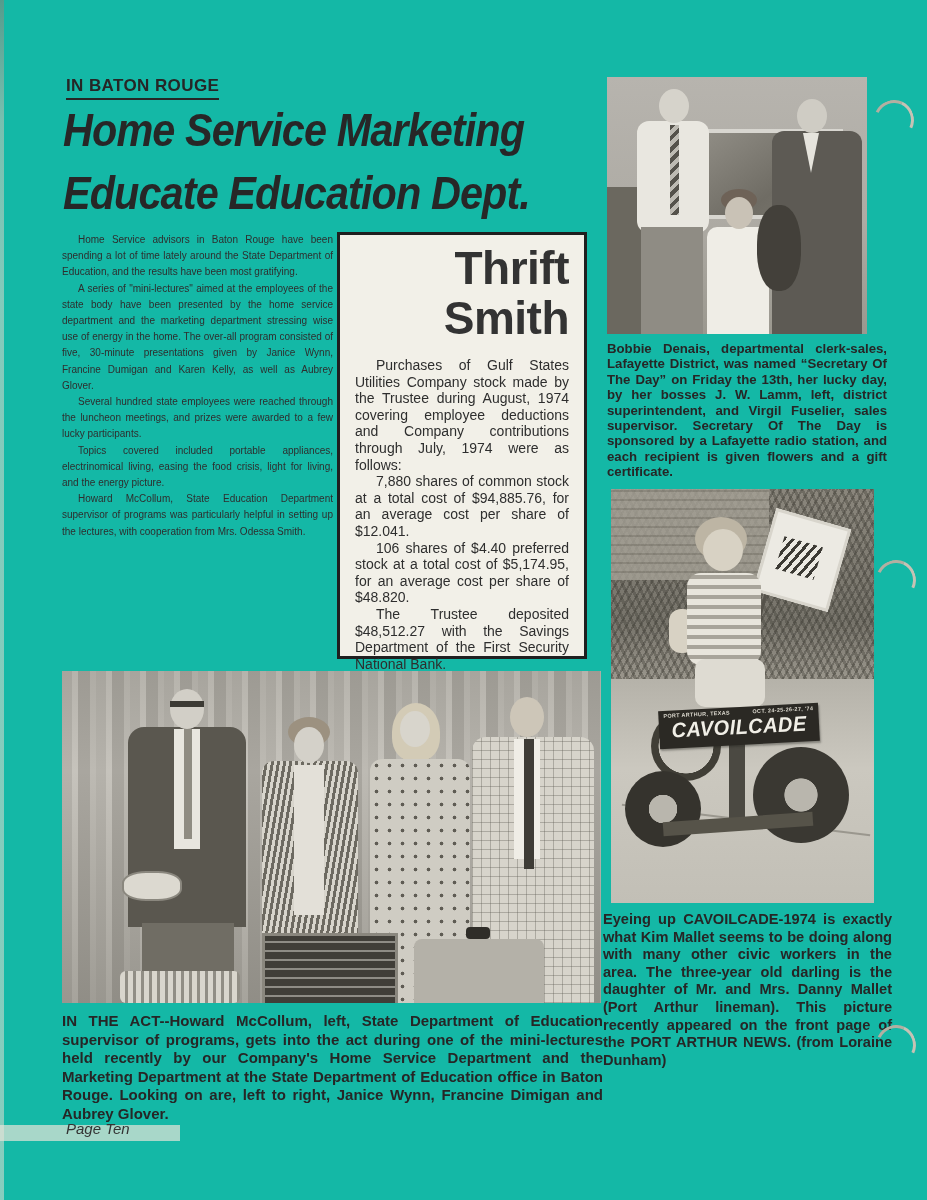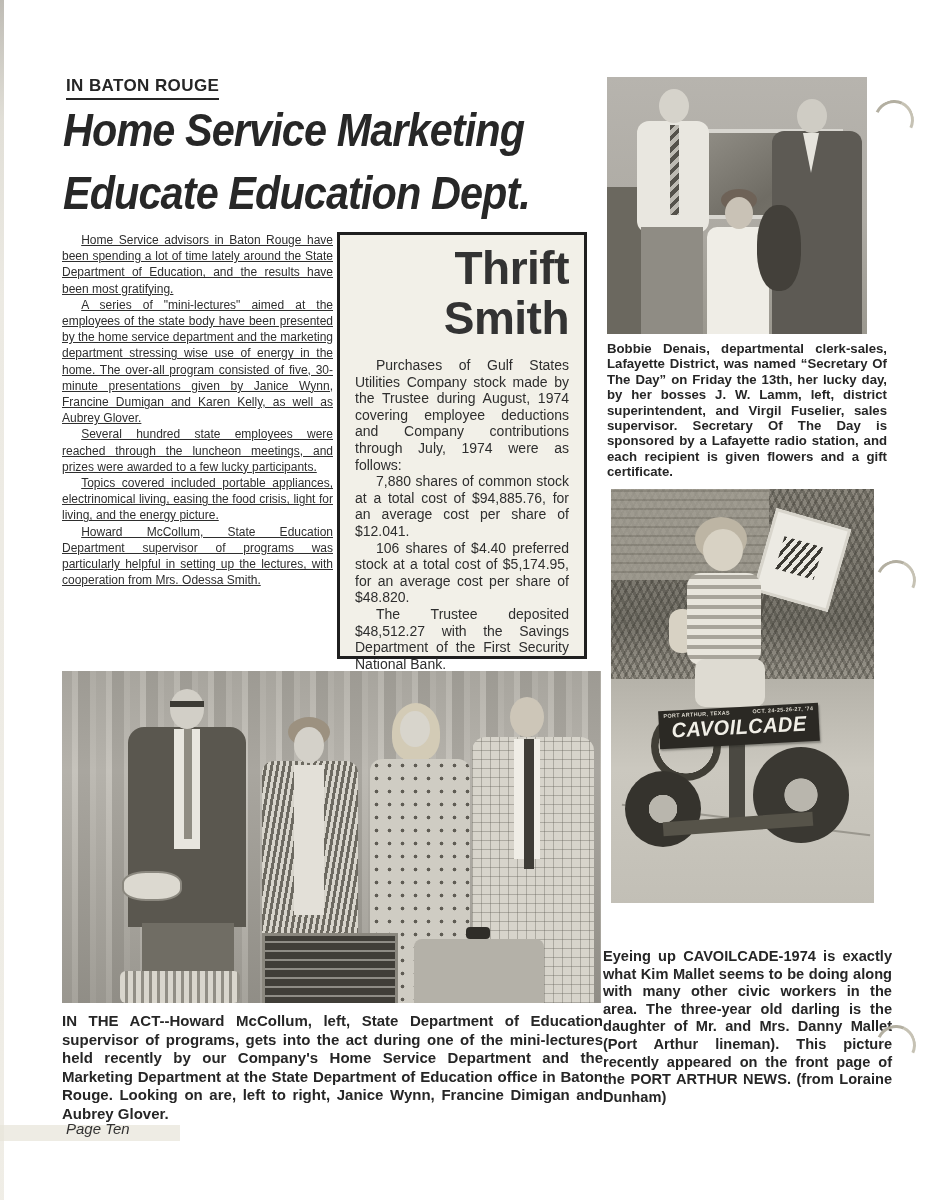--- a/index.html
+++ b/index.html
@@ -1,48 +1,48 @@
 <!DOCTYPE html>
 <html><head>
 <meta charset="utf-8">
 <style>
   html,body{margin:0;padding:0;background:#e8e6de;}
   .page{
     position:relative;width:927px;height:1200px;margin:0 auto;
-    background:#ffffff;overflow:hidden;
+    background:#14b8a6;overflow:hidden;
     font-family:"Liberation Sans",sans-serif;color:#2d2d2d;
   }
   .paper-edge{position:absolute;left:0;top:0;width:4px;height:100%;
     background:linear-gradient(180deg,#8a8578 0,#c9c5b7 120px,#ddd9cc 300px,#e3dfd2 100%);opacity:.55;}
   .bottom-shade{position:absolute;left:0;top:1125px;width:180px;height:16px;background:#e7e4d8;opacity:.7;}
 
   
   .kicker{position:absolute;left:66px;top:76px;font-size:17px;font-weight:bold;
     letter-spacing:.4px;color:#262626;border-bottom:2px solid #262626;padding-bottom:2px;}
   .title{position:absolute;left:63px;top:99px;font-size:46px;line-height:63px;
     font-weight:bold;font-style:italic;color:#272727;letter-spacing:-1px;
     transform:scaleX(.9);transform-origin:left top;white-space:nowrap;}
 
   
   .body-col{position:absolute;left:62px;top:232px;width:271px;
-    font-size:12px;line-height:16.2px;text-align:justify;color:#2e2e2e;text-decoration:underline;}
+    font-size:10px;line-height:16.2px;text-align:justify;color:#2e2e2e;}
   .body-col p{margin:0;text-indent:1.6em;}
 
   
   .thrift{position:absolute;left:337px;top:232px;width:250px;height:427px;
     border:3.5px solid #1f1f1f;box-sizing:border-box;padding:6px 15px 0 15px;background:#f2f0e8;}
   .thrift-title{margin-top:2px;text-align:right;font-size:46px;line-height:50px;
     font-weight:bold;color:#333;letter-spacing:-.5px;}
   .thrift-body{margin-top:14px;font-size:14px;line-height:16.6px;text-align:justify;color:#2e2e2e;}
   .thrift-body p{margin:0;text-indent:1.5em;}
 
   
   .caption{position:absolute;text-align:justify;font-weight:bold;color:#262626;}
   .cap1{left:607px;top:341px;width:280px;font-size:13.2px;line-height:15.4px;}
-  .cap2{left:603px;top:911px;width:289px;font-size:14.6px;line-height:17.6px;margin-top:37px;}
+  .cap2{left:603px;top:911px;width:289px;font-size:14.6px;line-height:17.6px;}
   .cap3{left:62px;top:1012px;width:541px;font-size:15px;line-height:18.6px;}
 
   .page-num{position:absolute;left:66px;top:1120px;font-size:15px;font-style:italic;color:#333;text-align:center;}
 
   
   .punch{position:absolute;width:34px;height:34px;border-radius:50%;
     border:3px solid transparent;border-top-color:#b3afa1;border-right-color:#c6c2b4;
     transform:rotate(-20deg);}
 
   

